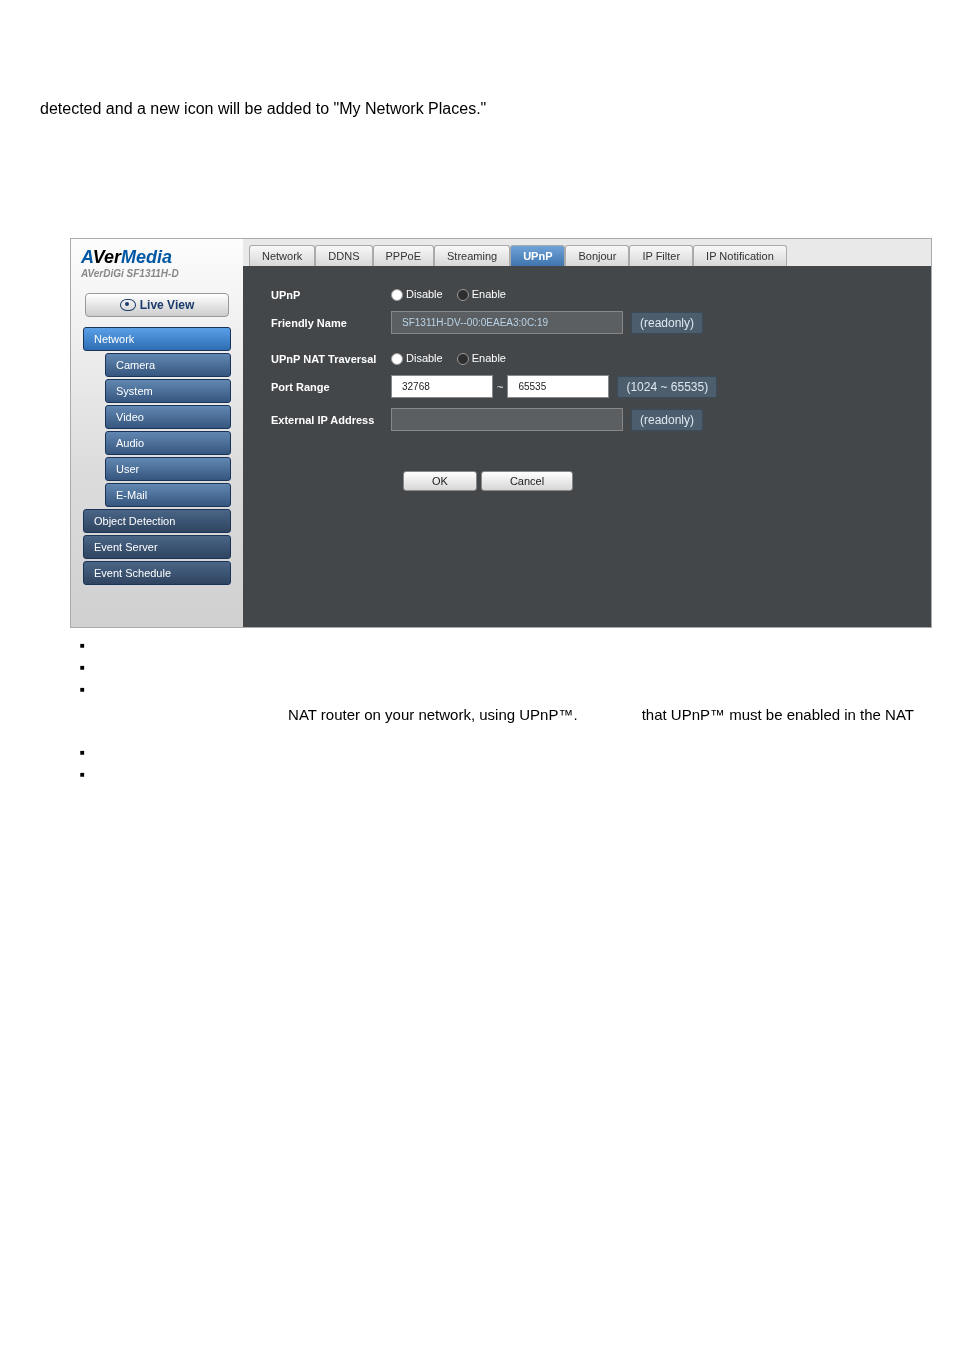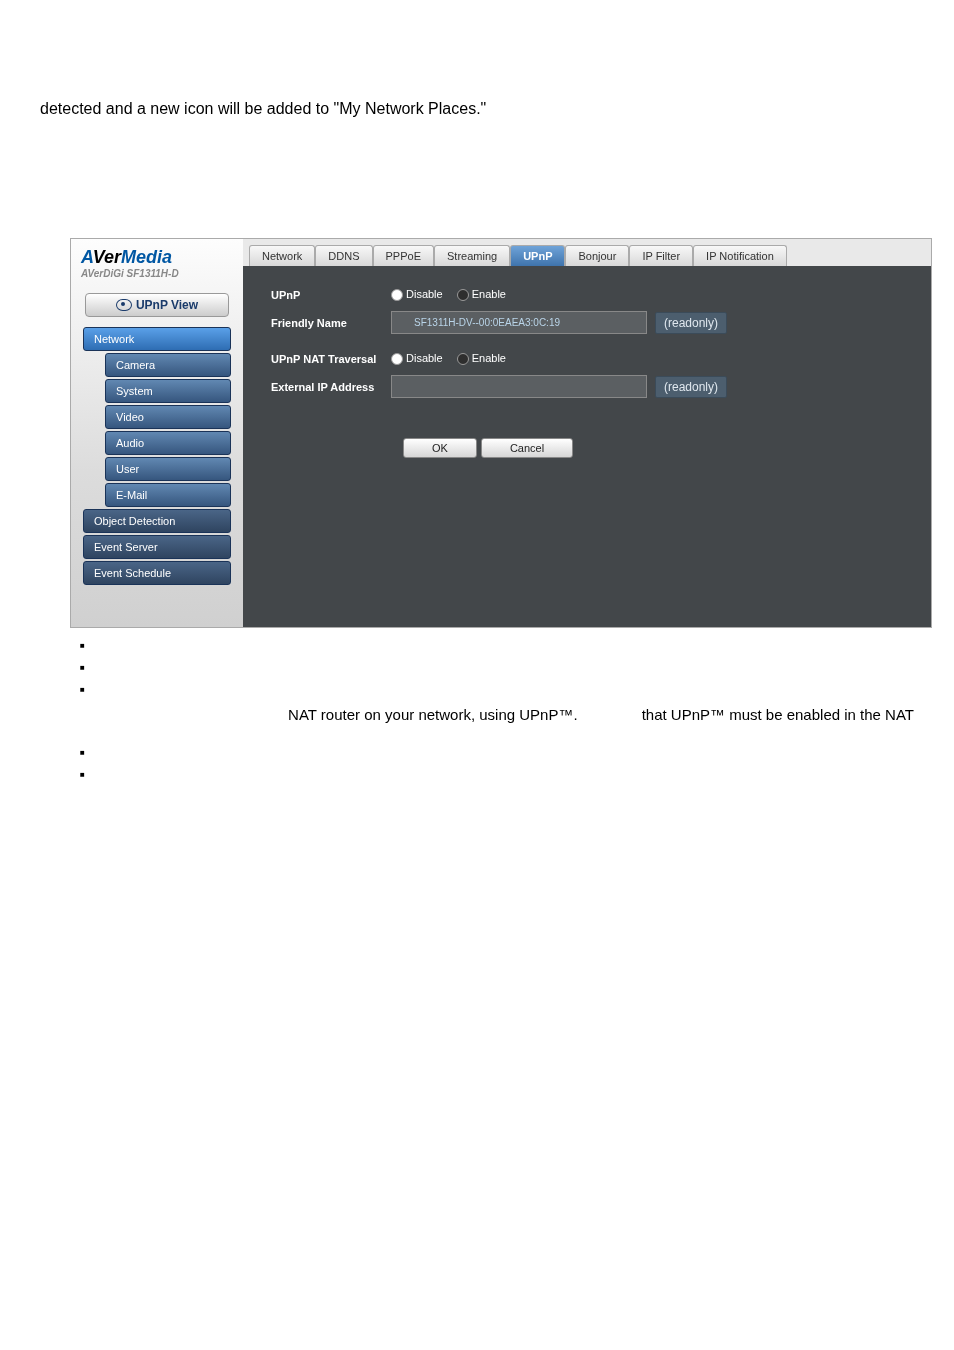--- a/index.html
+++ b/index.html
@@ -140,21 +140,21 @@
     width: 10px; height: 10px; border-radius: 50%;
     border: 1px solid #999; display:inline-block; background:#2e2e2e;
     margin-right:3px; vertical-align:middle;
   }
   .radio-dot.sel { background:#fff; }
   .txt-input {
     background: #5b5f62;
     border: 1px solid #888;
     color: #b9d4e8;
     font-size: 10px;
-    padding: 3px 22px;
+    padding: 3px 10px;
     width: 210px;
     height: 15px;
     box-sizing: content-box;
   }
   .txt-input.small { width: 80px; background:#fff; color:#222;}
   .helper {
     font-size: 12px;
     color: #dfe7ee;
     margin-left: 8px;
     background: #4c5e6e;
@@ -213,21 +213,21 @@
 
     <div class="sidebar">
       <div class="logo-block">
         <div class="logo-main">
           <span class="blue">A</span><span>Ver</span><span class="blue">Media</span>
         </div>
         <div class="logo-sub">AVerDiGi SF1311H-D</div>
       </div>
       <div class="live-btn">
         <span class="eye-icon"></span>
-        <span>UPnP View</span>
+        <span>Live View</span>
       </div>
       <div id="nav-items">
           <div class="nav-item active">Network</div>
           <div class="nav-item sub">Camera</div>
           <div class="nav-item sub">System</div>
           <div class="nav-item sub">Video</div>
           <div class="nav-item sub">Audio</div>
           <div class="nav-item sub">User</div>
           <div class="nav-item sub">E-Mail</div>
           <div class="nav-item dark">Object Detection</div>
@@ -264,20 +264,27 @@
         </div>
 
         <div class="form-row" style="margin-top:18px;">
           <div class="form-label">UPnP NAT Traversal</div>
           <div class="radio-set">
             <span><span class="radio-dot sel"></span><span>Disable</span></span>
             <span><span class="radio-dot"></span><span>Enable</span></span>
           </div>
         </div>
 
+        <div class="form-row">
+          <div class="form-label">Port Range</div>
+          <input class="txt-input small" value="32768" style="">
+          <span class="dash">~</span>
+          <input class="txt-input small" value="65535" style="">
+          <span class="helper">(1024 ~ 65535)</span>
+        </div>
 
         <div class="form-row">
           <div class="form-label">External IP Address</div>
           <input class="txt-input" value="" style="">
           <span class="helper">(readonly)</span>
         </div>
 
       </div>
       <div class="btn-row">
         <div class="btn">OK</div>

